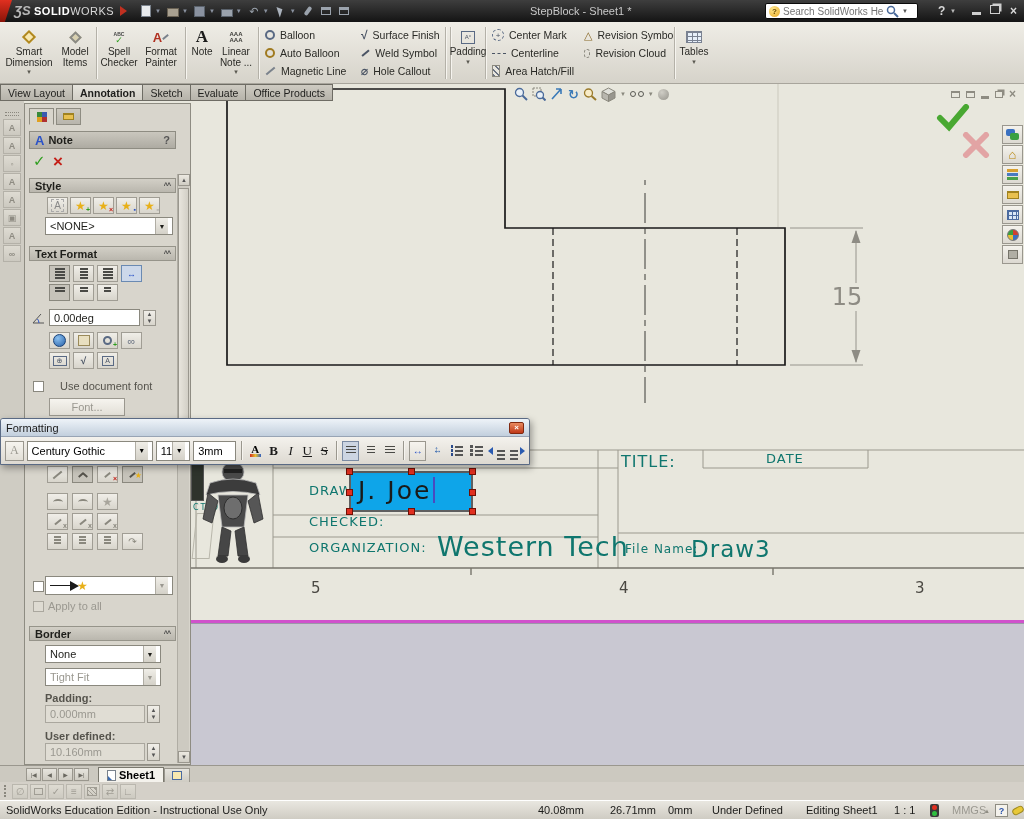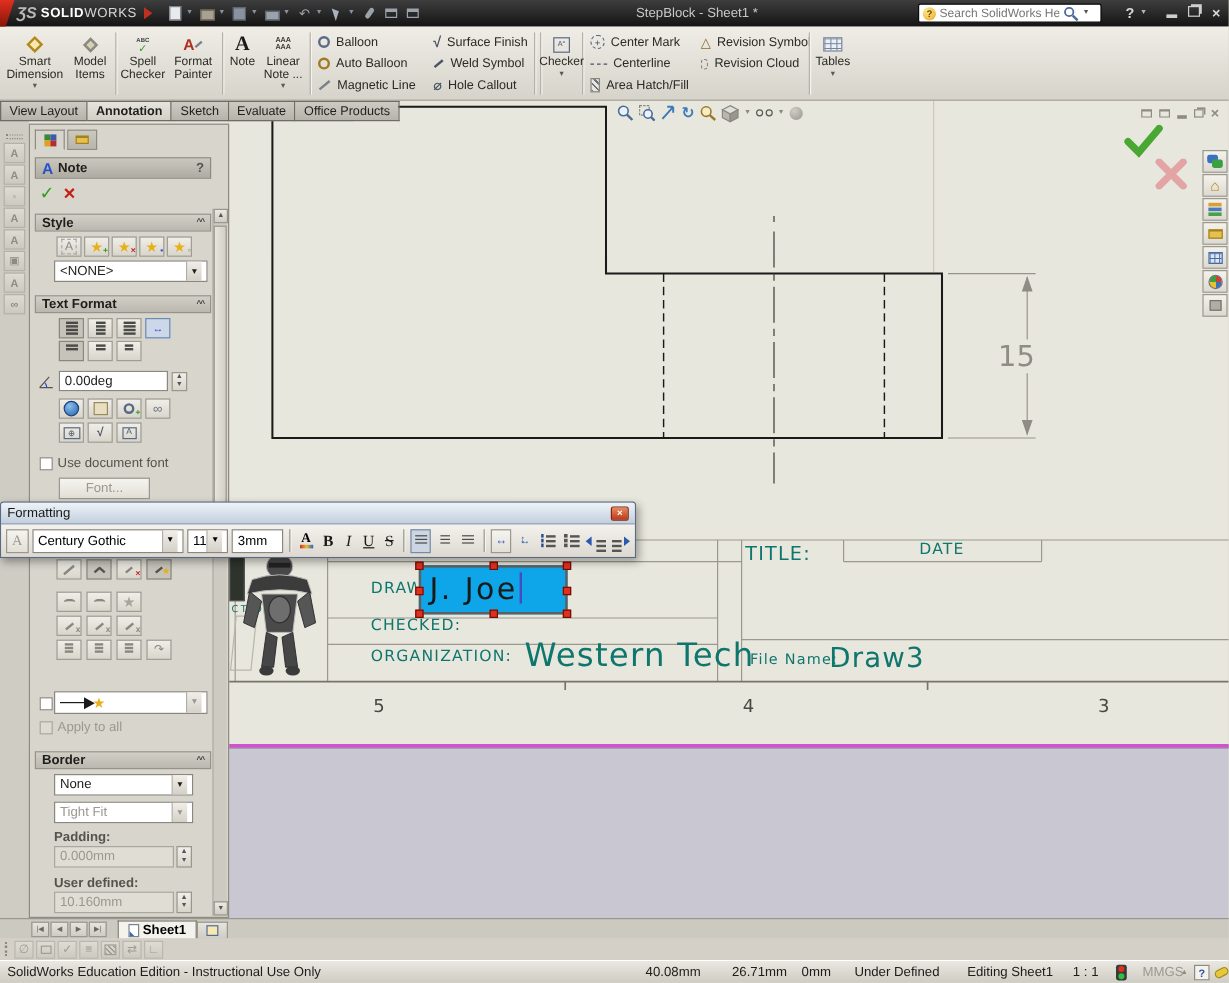--- a/index.html
+++ b/index.html
@@ -295,21 +295,21 @@
         <span class="sqf">⌀</span>
         <span>Hole Callout</span>
       </div>
   </div>
   <div class="rsep"></div>
   <div class="rsep"></div>
   <div class="rlg" style="width:30px">
     <span class="ricon">
         <span class="boxic" style="width:14px;height:13px;font-size:6px">A°</span>
       </span>
-    <span class="rlab2">Checker</span>
+    <span class="rlab2">Padding</span>
     <span class="ddl">▾</span>
   </div>
   <div class="rsep"></div>
   <div class="rcol" style="width:92px">
     <div class="rrow">
         <span class="boxic" style="width:12px;height:12px;border-radius:50%;border-style:dashed;font-size:8px">+</span>
         <span>Center Mark</span>
       </div>
     <div class="rrow">
         <span style="width:14px;border-top:1px dashed #4a5464;height:1px"></span>
@@ -653,21 +653,21 @@
     <span class="pmbtn">
         <span class="boxic" style="width:14px;height:10px;font-size:7px">⊕</span>
       </span>
     <span class="pmbtn">
         <span class="sqf" style="font-size:10px">√</span>
       </span>
     <span class="pmbtn">
         <span class="boxic" style="width:12px;height:10px;font-size:7px">A</span>
       </span>
   </div>
-  <div class="abs" style="left:8px;top:276px;display:flex;align-items:center;gap:4px">
+  <div class="abs" style="left:8px;top:276px;display:flex;align-items:center;gap:16px">
     <span class="chkbox"></span>
     <span style="color:#55534c">Use document font</span>
   </div>
   <div class="abs fbox" style="left:24px;top:294px;width:76px;height:18px;color:#9a9890">Font...</div>
 
   <div class="abs" style="left:22px;top:362px;display:flex;gap:4px">
     <span class="pmbtn">
         <span class="diagbar" style="background:#8a887e"></span>
       </span>
     <span class="pmbtn pg">

